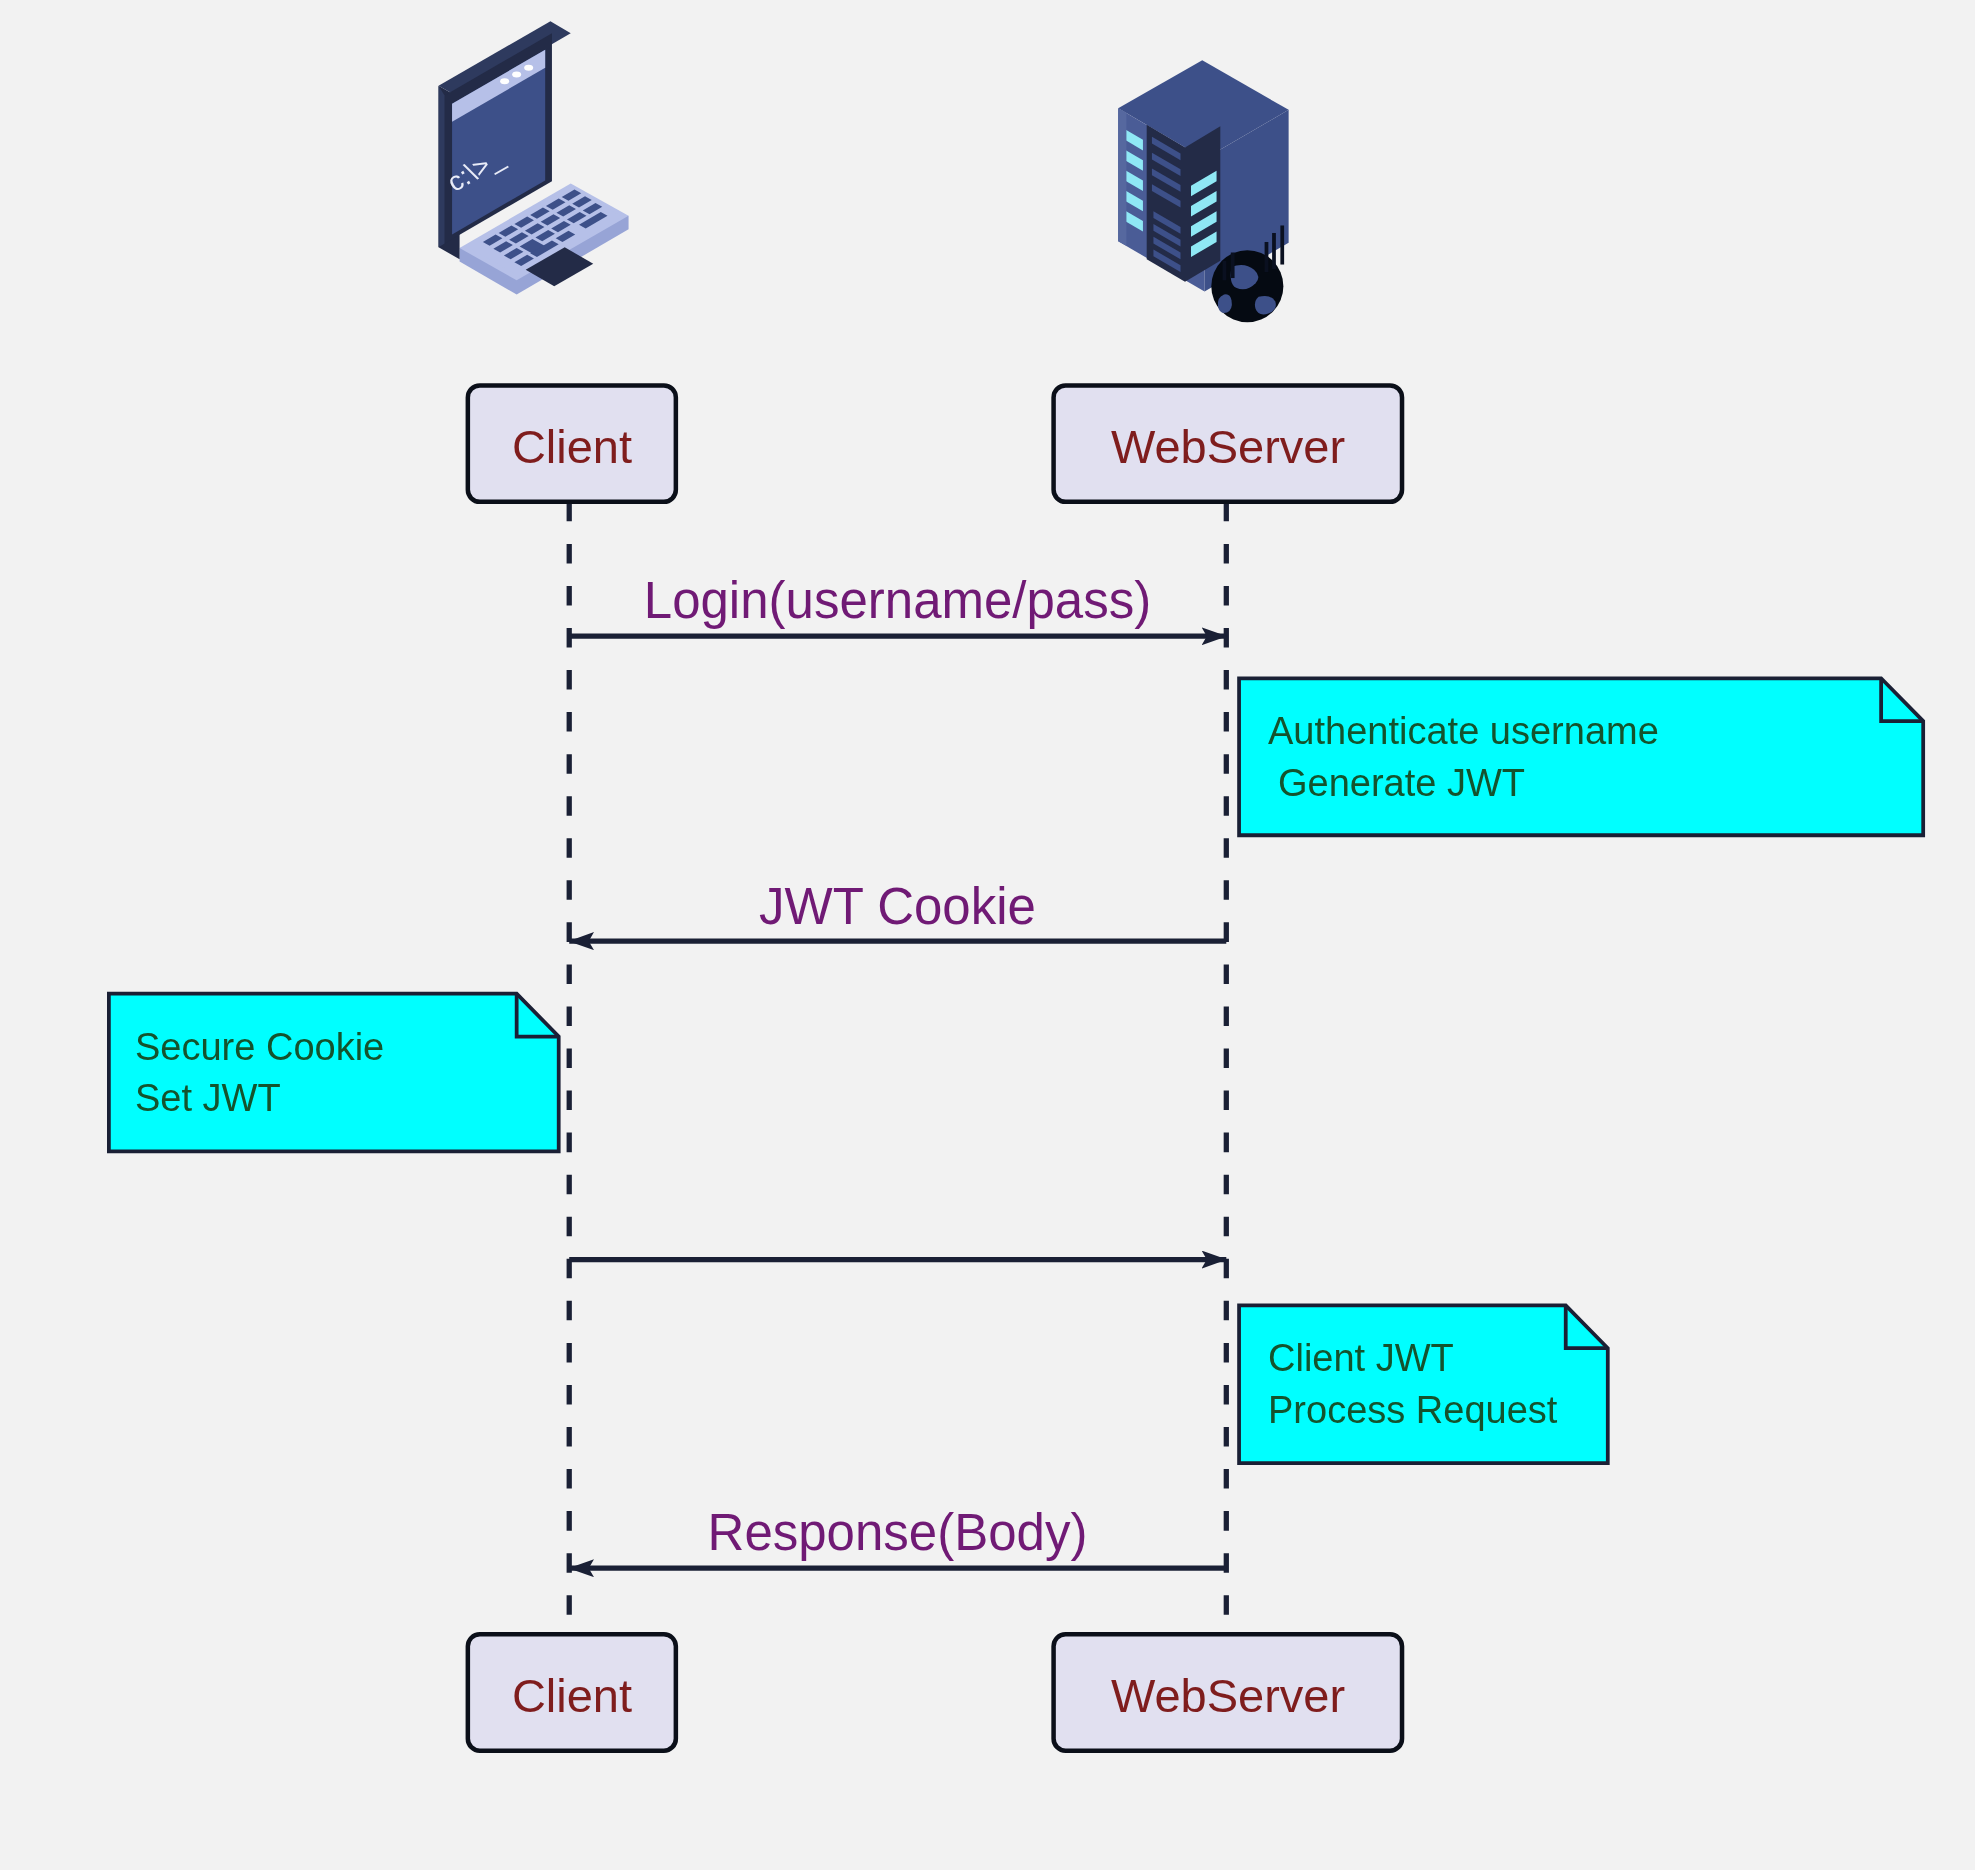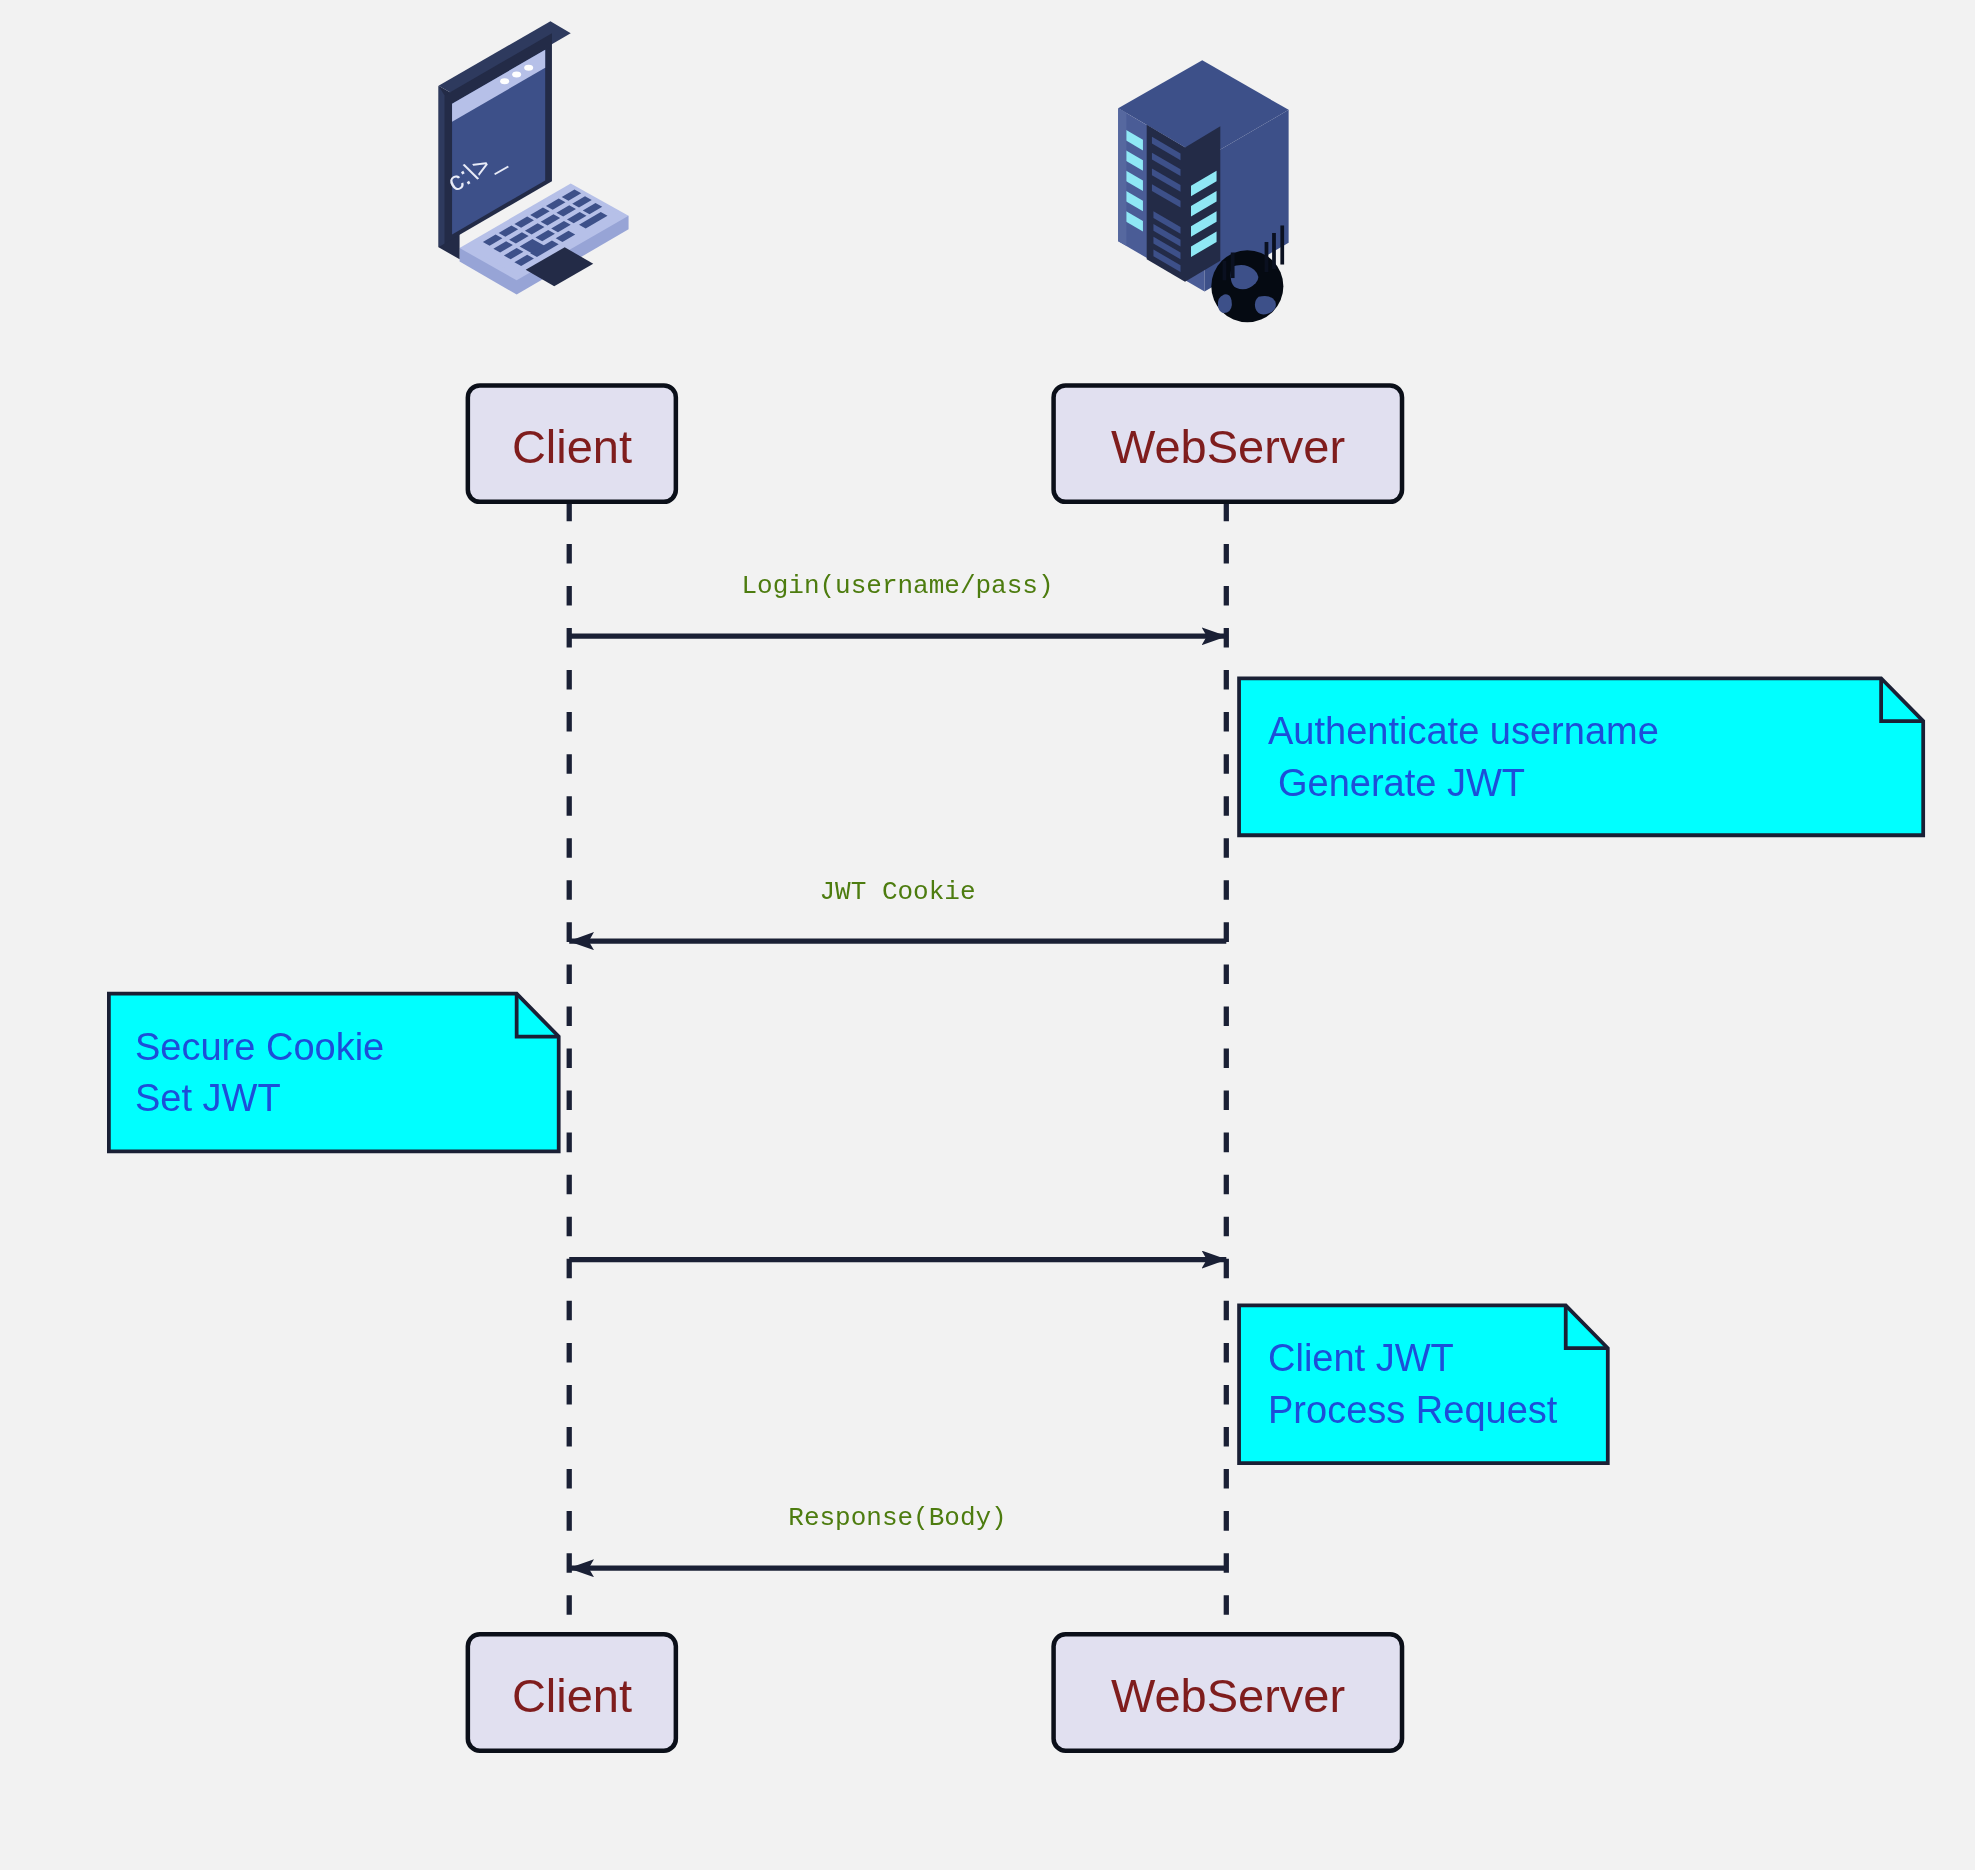--- a/index.html
+++ b/index.html
@@ -22,38 +22,38 @@
     position: absolute;
     left: 0;
     top: 0;
     width: 1975px;
     height: 1871px;
   }
   .note-text {
     position: absolute;
     font-family: "Liberation Sans", sans-serif;
     font-size: 38px;
-    color: #1d4ed8;
+    color: #14532d;
     line-height: 47px;
     white-space: pre;
     pointer-events: none;
   }
   .actor-label {
     position: absolute;
     font-family: "Liberation Sans", sans-serif;
     font-size: 47px;
     color: #7f1d1d;
     white-space: nowrap;
     text-align: center;
   }
   .msg-label {
     position: absolute;
-    font-family: Liberation Mono, monospace;
-    font-size: 26px;
-    color: #4d7c0f;
+    font-family: Liberation Sans, sans-serif;
+    font-size: 51px;
+    color: #701a75;
     white-space: nowrap;
   }
 </style>
 </head>
 <body>
 
 <div id="diagram-root">
 
   <svg class="layer-svg" viewBox="0 0 2630 2491">
     <defs>

